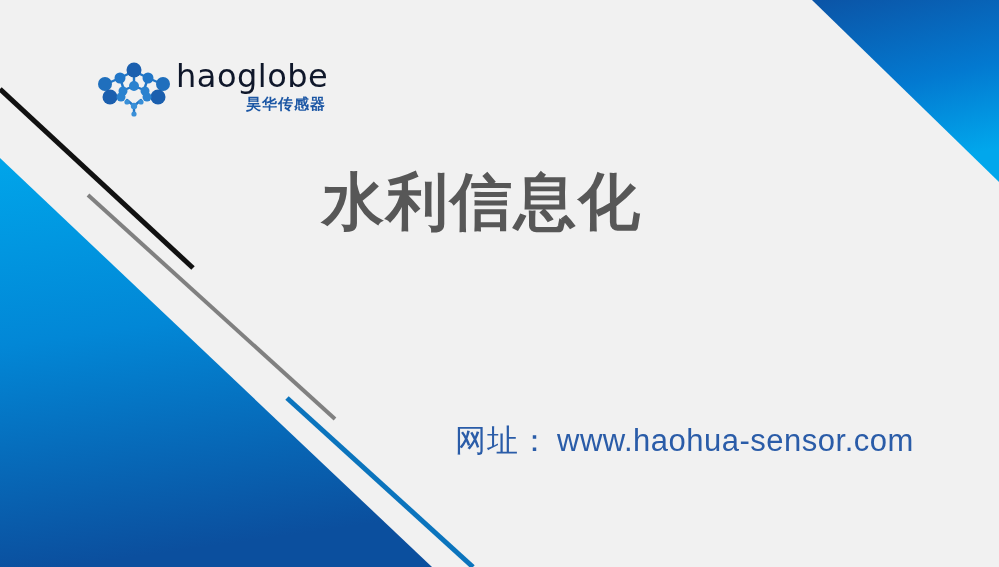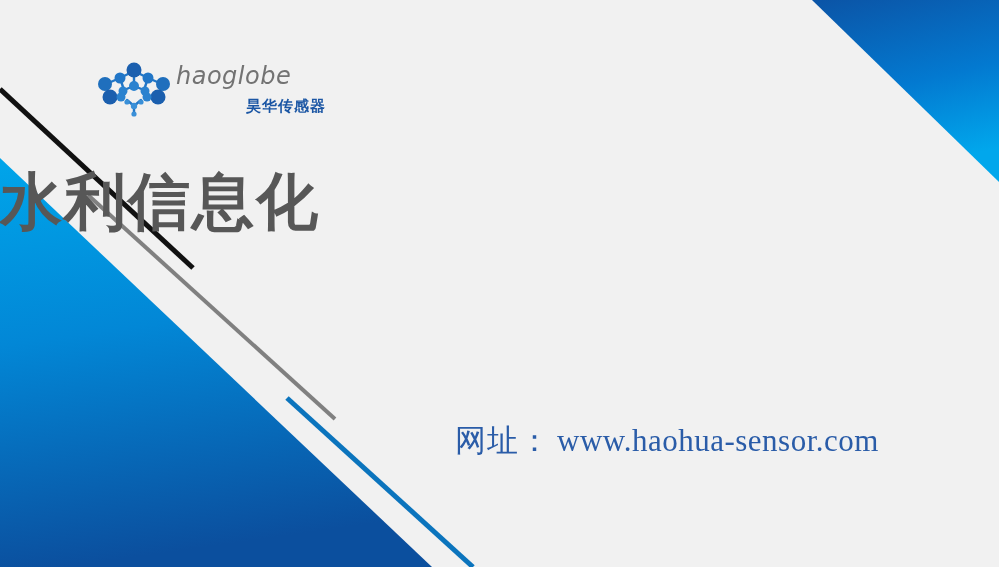--- a/index.html
+++ b/index.html
@@ -40,30 +40,29 @@
     height: 58px;
   }
   .logo-text-wrap {
     position: absolute;
     left: 80px;
     top: 0;
     width: 150px;
   }
   .logo-wordmark {
     font-family: "DejaVu Sans", sans-serif;
-    font-size: 24px;
+    font-size: 32px;
     font-weight: 400;
     letter-spacing: 0.5px;
-    color: #737373;
+    color: #0f172a;
     line-height: 36px;
     white-space: nowrap;
-    font-style: italic;
   }
   .logo-subtext {
-    font-family: Liberation Serif, serif;
+    font-family: Liberation Mono, monospace;
     font-size: 15px;
     font-weight: 700;
     letter-spacing: 1px;
     color: #1b56a4;
     text-align: right;
     line-height: 20px;
     white-space: nowrap;
     margin-top: 2px;
   }
 
@@ -76,29 +75,29 @@
   }
   .title-line {
     font-family: "DejaVu Sans", "Liberation Sans", sans-serif;
     font-weight: 700;
     font-size: 62px;
     line-height: 84px;
     color: #575757;
     letter-spacing: 2px;
     white-space: nowrap;
   }
-  .title-line-1 { }
+  .title-line-1 { padding-left: 322px; }
   .title-line-2 { padding-left: 447px; }
 
   
   .website-line {
     position: absolute;
     left: 455px;
     top: 420px;
-    font-family: Liberation Serif, serif;
+    font-family: Liberation Sans, sans-serif;
     font-size: 31px;
     color: #2a5ca8;
     white-space: nowrap;
     letter-spacing: 0.5px;
   }
   .website-label {
     letter-spacing: 1px;
   }
   .website-url {
     margin-left: 6px;

